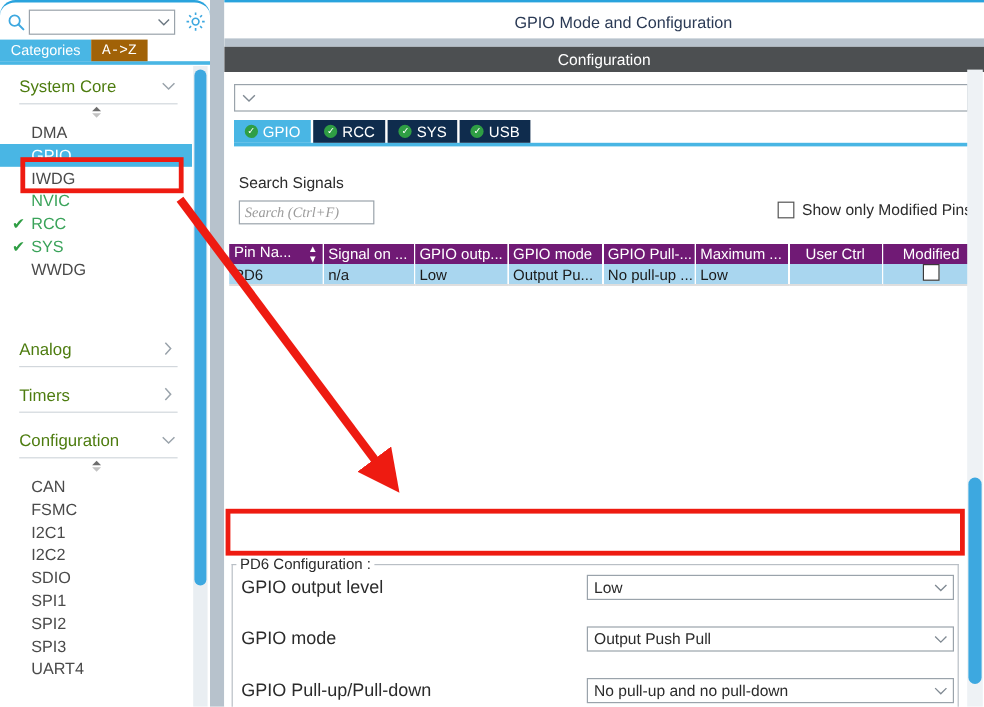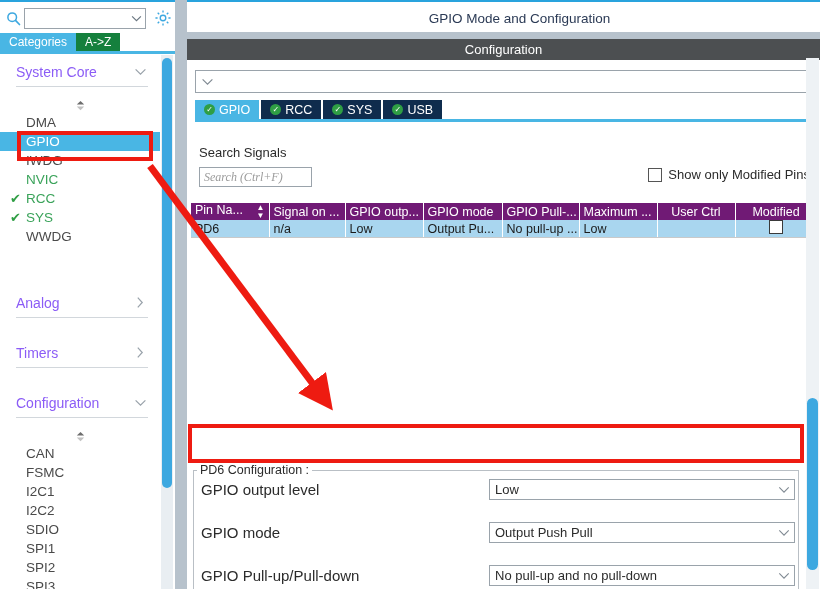--- a/index.html
+++ b/index.html
@@ -17,20 +17,21 @@
   }
 
   
   #left-panel {
     position: absolute; left: 0; top: 0;
     width: 175px; height: 589px;
     background: #ffffff;
     border-top: 2px solid #29a3dd;
     box-sizing: border-box;
     overflow: hidden;
+    border-radius: 13px;
   }
 
   
   #search-row {
     position: absolute; left: 0; top: 2px;
     width: 175px; height: 28px;
     display: flex; align-items: center;
   }
   .search-glass {
     width: 22px; height: 28px;
@@ -69,37 +70,37 @@
     box-sizing: border-box;
   }
   .cat-tab {
     height: 18px; line-height: 18px;
     font-size: 12px;
     padding: 0 9px;
     box-sizing: border-box;
     white-space: nowrap;
   }
   .cat-tab.active { background: #49b6e4; color: #ffffff; }
-  .cat-tab.inactive { background: #15803d; color: #ffffff; }
+  .cat-tab.inactive { background: #a16207; color: #ffffff; font-family: Liberation Mono, monospace; }
 
   
   #tree {
     position: absolute; left: 0; top: 55px;
     width: 160px; height: 534px;
     background: #fff;
     overflow: hidden;
   }
   .grp-head {
     position: relative;
     height: 29px;
-    margin: 0 12px 12px 16px;
+    margin: 0 12px 0 16px;
     display: flex; align-items: center;
     border-bottom: 1px solid #d2d7dc;
     font-size: 14px;
-    color: #8b5cf6;
+    color: #4d7c0f;
   }
   .grp-head .gname { flex: 1; }
   .grp-head .gchev {
     width: 16px; height: 16px;
     display: flex; align-items: center; justify-content: center;
   }
   .spinner {
     height: 14px;
     display: flex; align-items: center; justify-content: center;
     gap: 0px;

